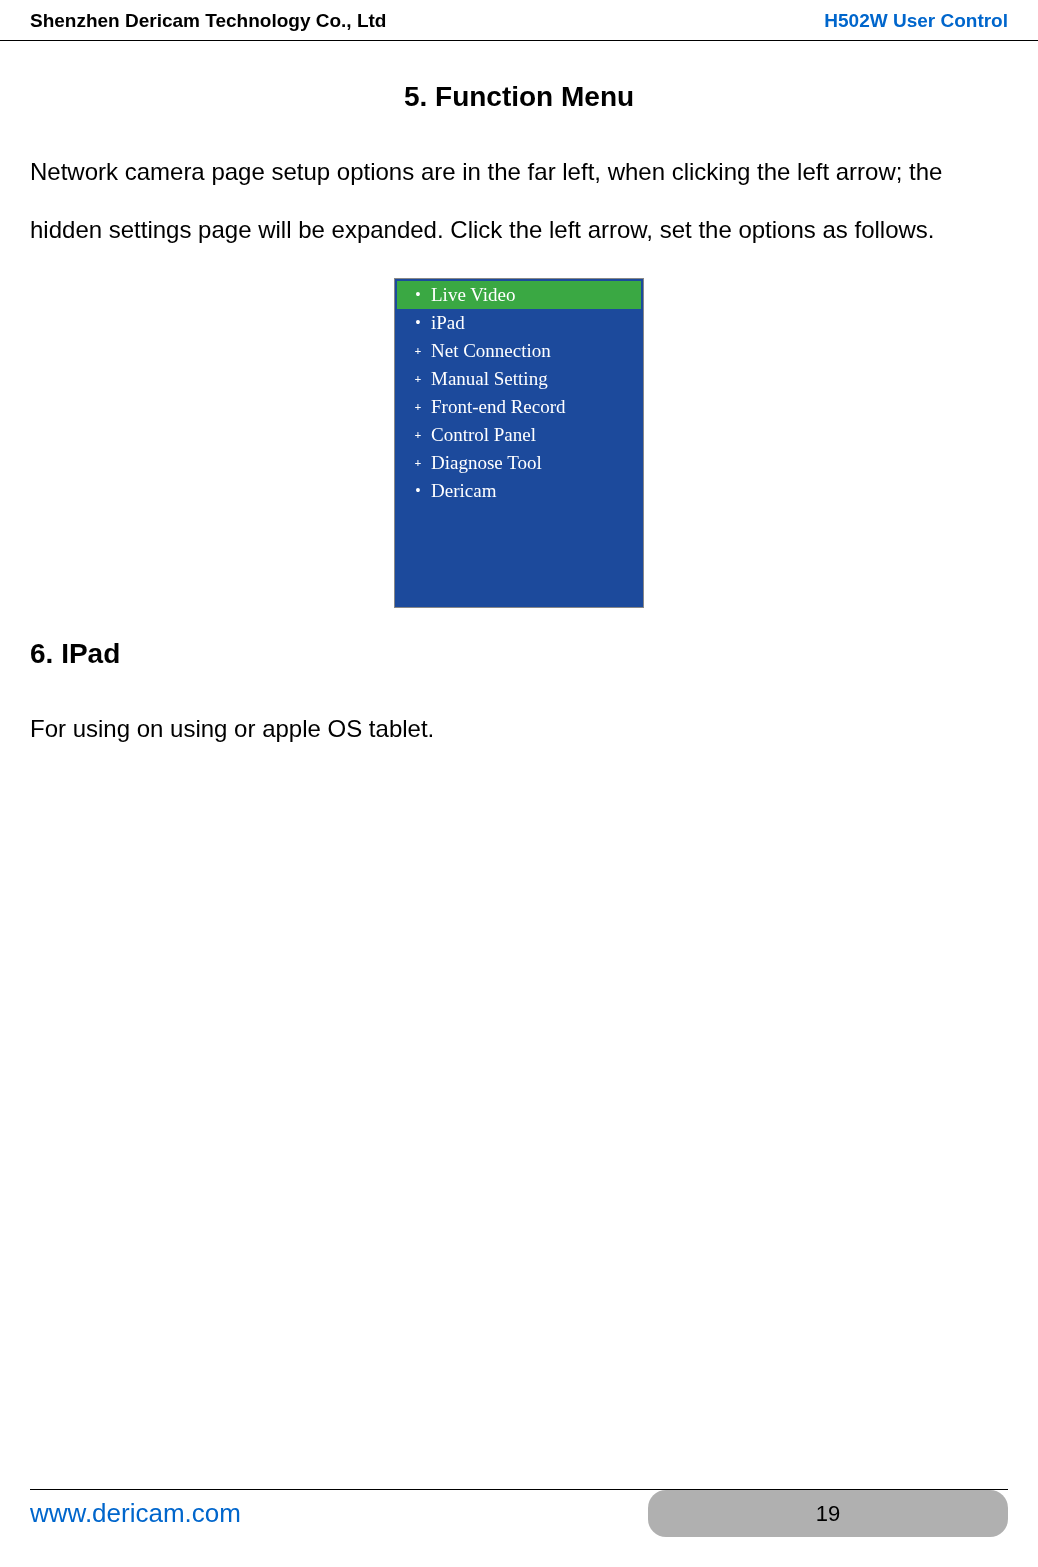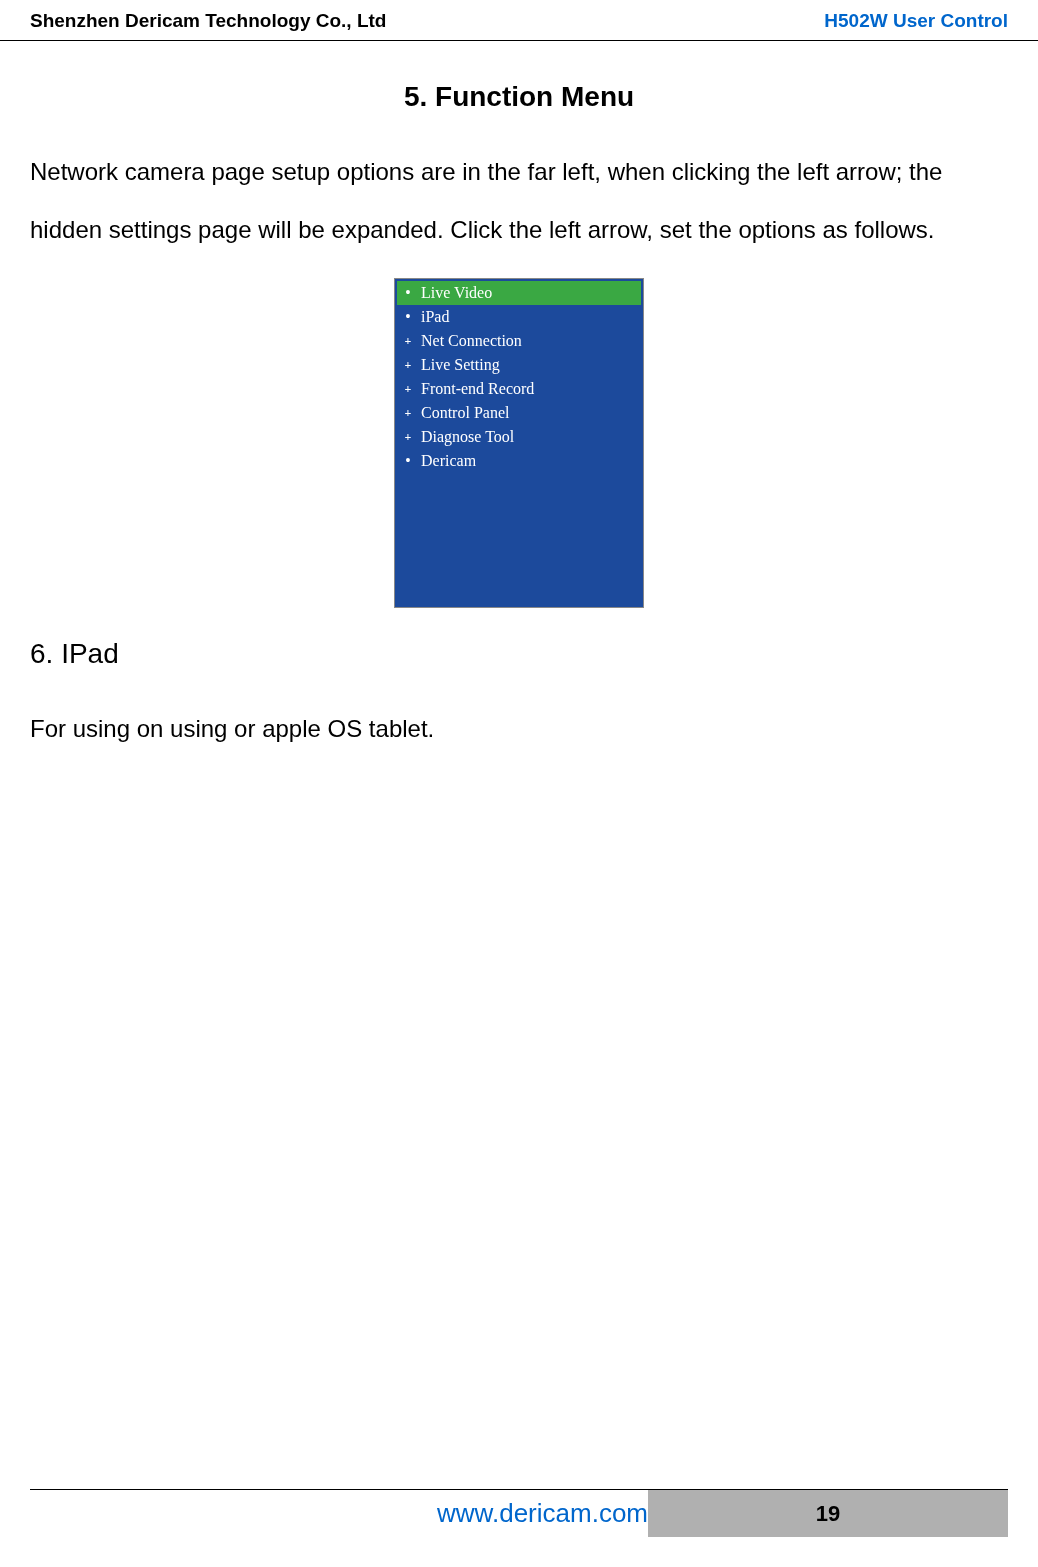--- a/index.html
+++ b/index.html
@@ -51,23 +51,23 @@
       width: 250px;
       height: 330px;
       margin: 0 auto 30px auto;
       background: #1c4a9c;
       border: 1px solid #888;
       padding: 2px;
     }
     .menu-item {
       display: flex;
       align-items: center;
-      padding: 3px 6px;
+      padding: 3px 16px;
       font-family: 'Times New Roman', serif;
-      font-size: 16px;
+      font-size: 19px;
       color: #fff;
     }
     .menu-item.active {
       background: #3aa843;
     }
     .menu-icon {
       width: 10px;
       height: 10px;
       display: inline-flex;
       align-items: center;
@@ -79,55 +79,55 @@
     }
     .menu-icon.plus::before {
       content: "+";
     }
     .menu-icon.dot::before {
       content: "•";
       font-size: 14px;
     }
     .section-heading-2 {
       font-size: 28px;
-      font-weight: normal;
+      font-weight: bold;
       color: #000;
       margin-top: 20px;
       margin-bottom: 30px;
     }
     .footer {
       position: absolute;
       bottom: 30px;
       left: 30px;
       right: 30px;
     }
     .footer-line {
       border-top: 1px solid #000;
       margin-bottom: 0;
     }
     .footer-row {
       display: flex;
       align-items: stretch;
-      text-align: right;
     }
     .footer-left {
       flex: 1;
       font-size: 26px;
       color: #0066cc;
       padding: 8px 0;
     }
     .footer-right {
       width: 360px;
       background: #b0b0b0;
       display: flex;
       align-items: center;
       justify-content: center;
       font-size: 22px;
-      font-weight: bold;
+      font-weight: normal;
       color: #000;
+      border-radius: 18px;
     }
   </style>
 </head>
 <body>
 
 <div class="header">
   <div class="header-left">Shenzhen Dericam Technology Co., Ltd</div>
   <div class="header-right">H502W User Control</div>
 </div>
 
@@ -143,21 +143,21 @@
     <div class="menu-item">
       <span class="menu-icon dot"></span>
       <span>iPad</span>
     </div>
     <div class="menu-item">
       <span class="menu-icon plus"></span>
       <span>Net Connection</span>
     </div>
     <div class="menu-item">
       <span class="menu-icon plus"></span>
-      <span>Live Setting</span>
+      <span>Manual Setting</span>
     </div>
     <div class="menu-item">
       <span class="menu-icon plus"></span>
       <span>Front-end Record</span>
     </div>
     <div class="menu-item">
       <span class="menu-icon plus"></span>
       <span>Control Panel</span>
     </div>
     <div class="menu-item">

